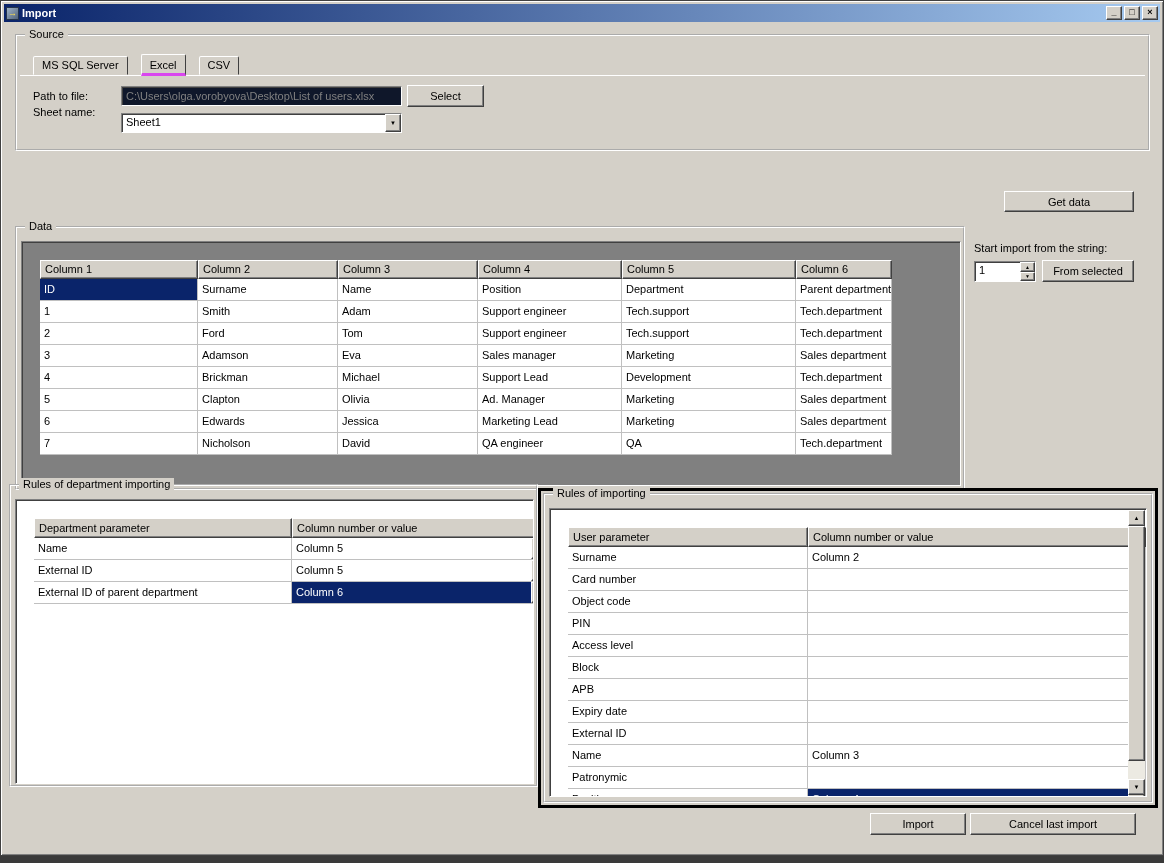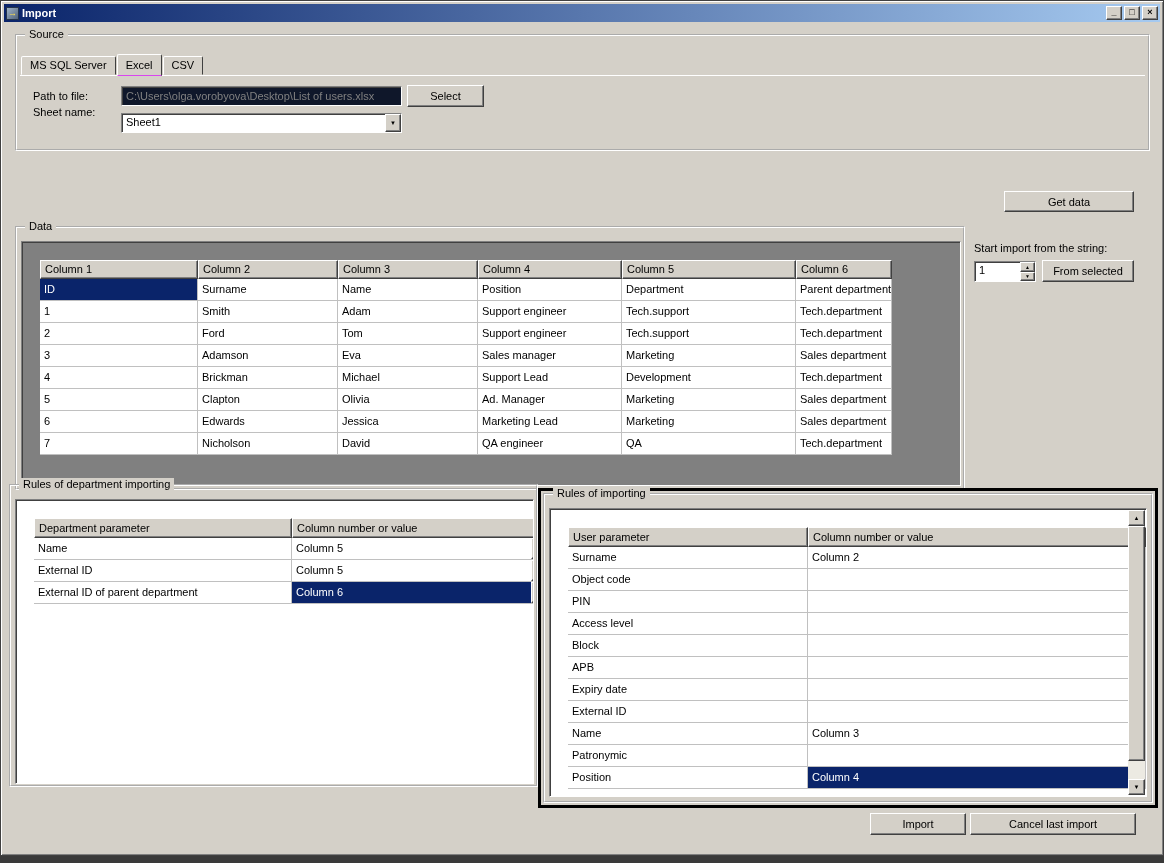--- a/index.html
+++ b/index.html
@@ -68,23 +68,23 @@
     width: 16px; background: #d4d0c8;
     border: 1px solid; border-color: #ffffff #404040 #404040 #ffffff;
     box-shadow: inset -1px -1px 0 #808080;
     font-size: 6px; display: flex; align-items: center; justify-content: center;
   }
   
   .tabs { position: absolute; left: 4px; top: 17px; height: 22px; display: flex; align-items: flex-end; z-index: 2; }
   .tab {
     height: 19px; padding: 2px 8px 0; background: #d4d0c8;
     border: 1px solid; border-color: #ffffff #404040 transparent #ffffff;
-    border-top-left-radius: 2px; border-top-right-radius: 2px; margin-right: 1px; white-space: nowrap;
-  }
-  .tab.active { height: 22px; padding-top: 4px; z-index: 3; margin-bottom: -1px; border-bottom: 1px solid #d946ef; }
+    border-top-left-radius: 2px; border-top-right-radius: 2px; margin-right: 1px; white-space: nowrap; margin-left: 12px;
+  }
+  .tab.active { height: 22px; padding-top: 4px; z-index: 3; margin-bottom: -1px; border-bottom: 3px solid #d946ef; }
   .tab-line { position: absolute; left: 3px; right: 3px; top: 39px; height: 2px; border-top: 1px solid #ffffff; z-index: 1; }
   
   .grid {
     position: absolute; overflow: hidden;
     border: 1px solid; border-color: #808080 #ffffff #ffffff #808080;
     box-shadow: inset 1px 1px 0 #404040; padding: 18px;
   }
   .grid.dark { background: #808080; }
   .grid.light { background: #ffffff; }
   .hrow { display: flex; }
@@ -315,20 +315,27 @@
           </div>
         <div>
             <div class="trow">
               <div class="tcell r0">Surname</div>
               <div class="tcell r1 combo-cell">
                 <span class="vtext">Column 2</span>
                 <span class="row-drop">▼</span>
               </div>
             </div>
             <div class="trow">
+              <div class="tcell r0">Card number</div>
+              <div class="tcell r1 combo-cell">
+                <span class="vtext"></span>
+                <span class="row-drop">▼</span>
+              </div>
+            </div>
+            <div class="trow">
               <div class="tcell r0">Object code</div>
               <div class="tcell r1 combo-cell">
                 <span class="vtext"></span>
                 <span class="row-drop">▼</span>
               </div>
             </div>
             <div class="trow">
               <div class="tcell r0">PIN</div>
               <div class="tcell r1 combo-cell">
                 <span class="vtext"></span>

